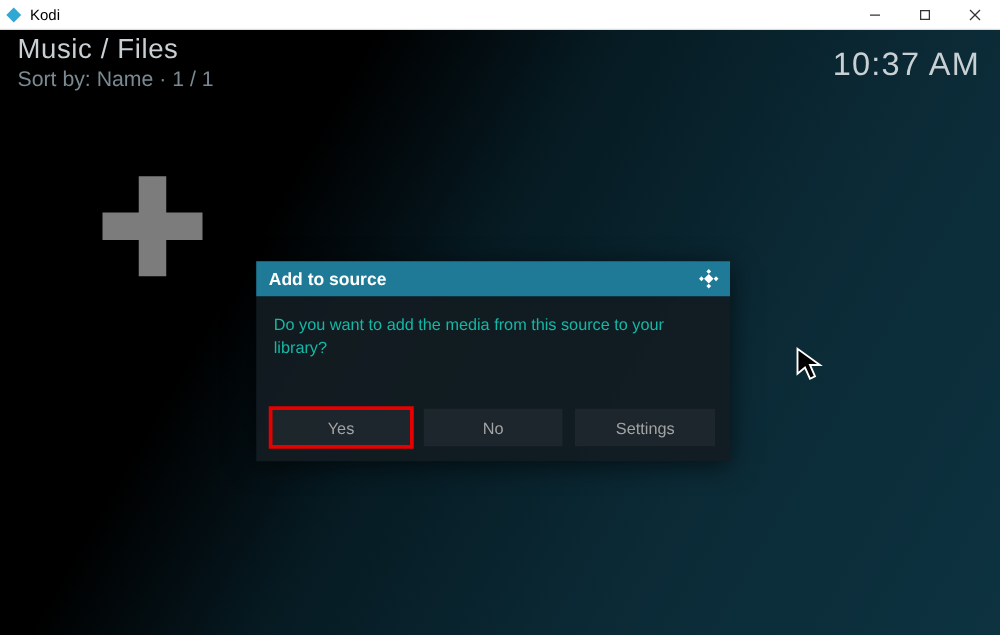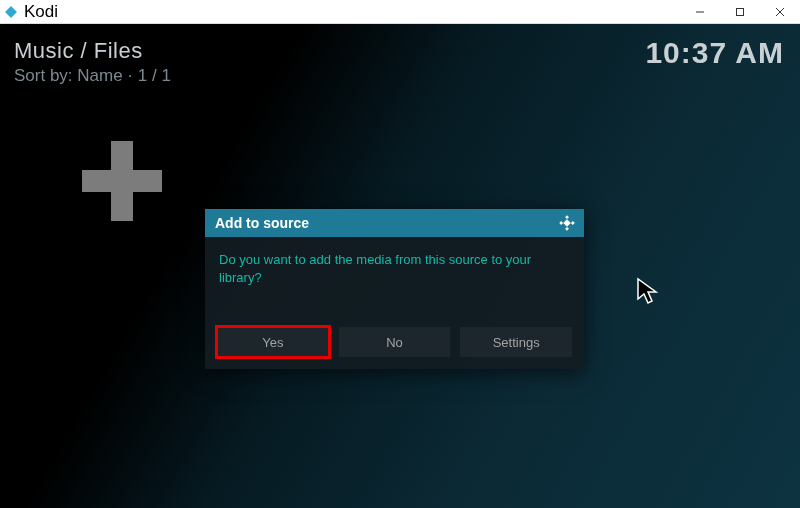--- a/index.html
+++ b/index.html
@@ -22,21 +22,21 @@
     }
     .titlebar-icon {
       width: 14px;
       height: 14px;
       margin-right: 6px;
       display: flex;
       align-items: center;
       justify-content: center;
     }
     .titlebar-title {
-      font-size: 17px;
+      font-size: 12px;
       color: #000;
     }
     .titlebar-controls {
       position: absolute;
       right: 0;
       top: 0;
       display: flex;
       height: 100%;
     }
     .titlebar-btn {
@@ -51,41 +51,41 @@
     }
     .app-area {
       position: relative;
       width: 100%;
       height: calc(100% - 24px);
       background: linear-gradient(120deg, #000000 0%, #000000 28%, #061a22 45%, #0b2a36 70%, #0d3240 100%);
       overflow: hidden;
     }
     .breadcrumb {
       position: absolute;
-      top: 14px;
+      top: 2px;
       left: 14px;
       color: #aab4b9;
     }
     .breadcrumb-main {
       font-size: 22px;
       font-weight: 300;
       color: #c8d0d4;
       letter-spacing: 0.5px;
     }
     .breadcrumb-sub {
       font-size: 17px;
       color: #7a8a92;
       margin-top: 2px;
     }
     .clock {
       position: absolute;
       top: 12px;
       right: 16px;
-      font-size: 30px;
-      font-weight: 700;
+      font-size: 26px;
+      font-weight: 400;
       color: #c8d0d4;
       letter-spacing: 1px;
     }
     .plus-icon {
       position: absolute;
       top: 113px;
       left: 78px;
       width: 88px;
       height: 88px;
       display: flex;

